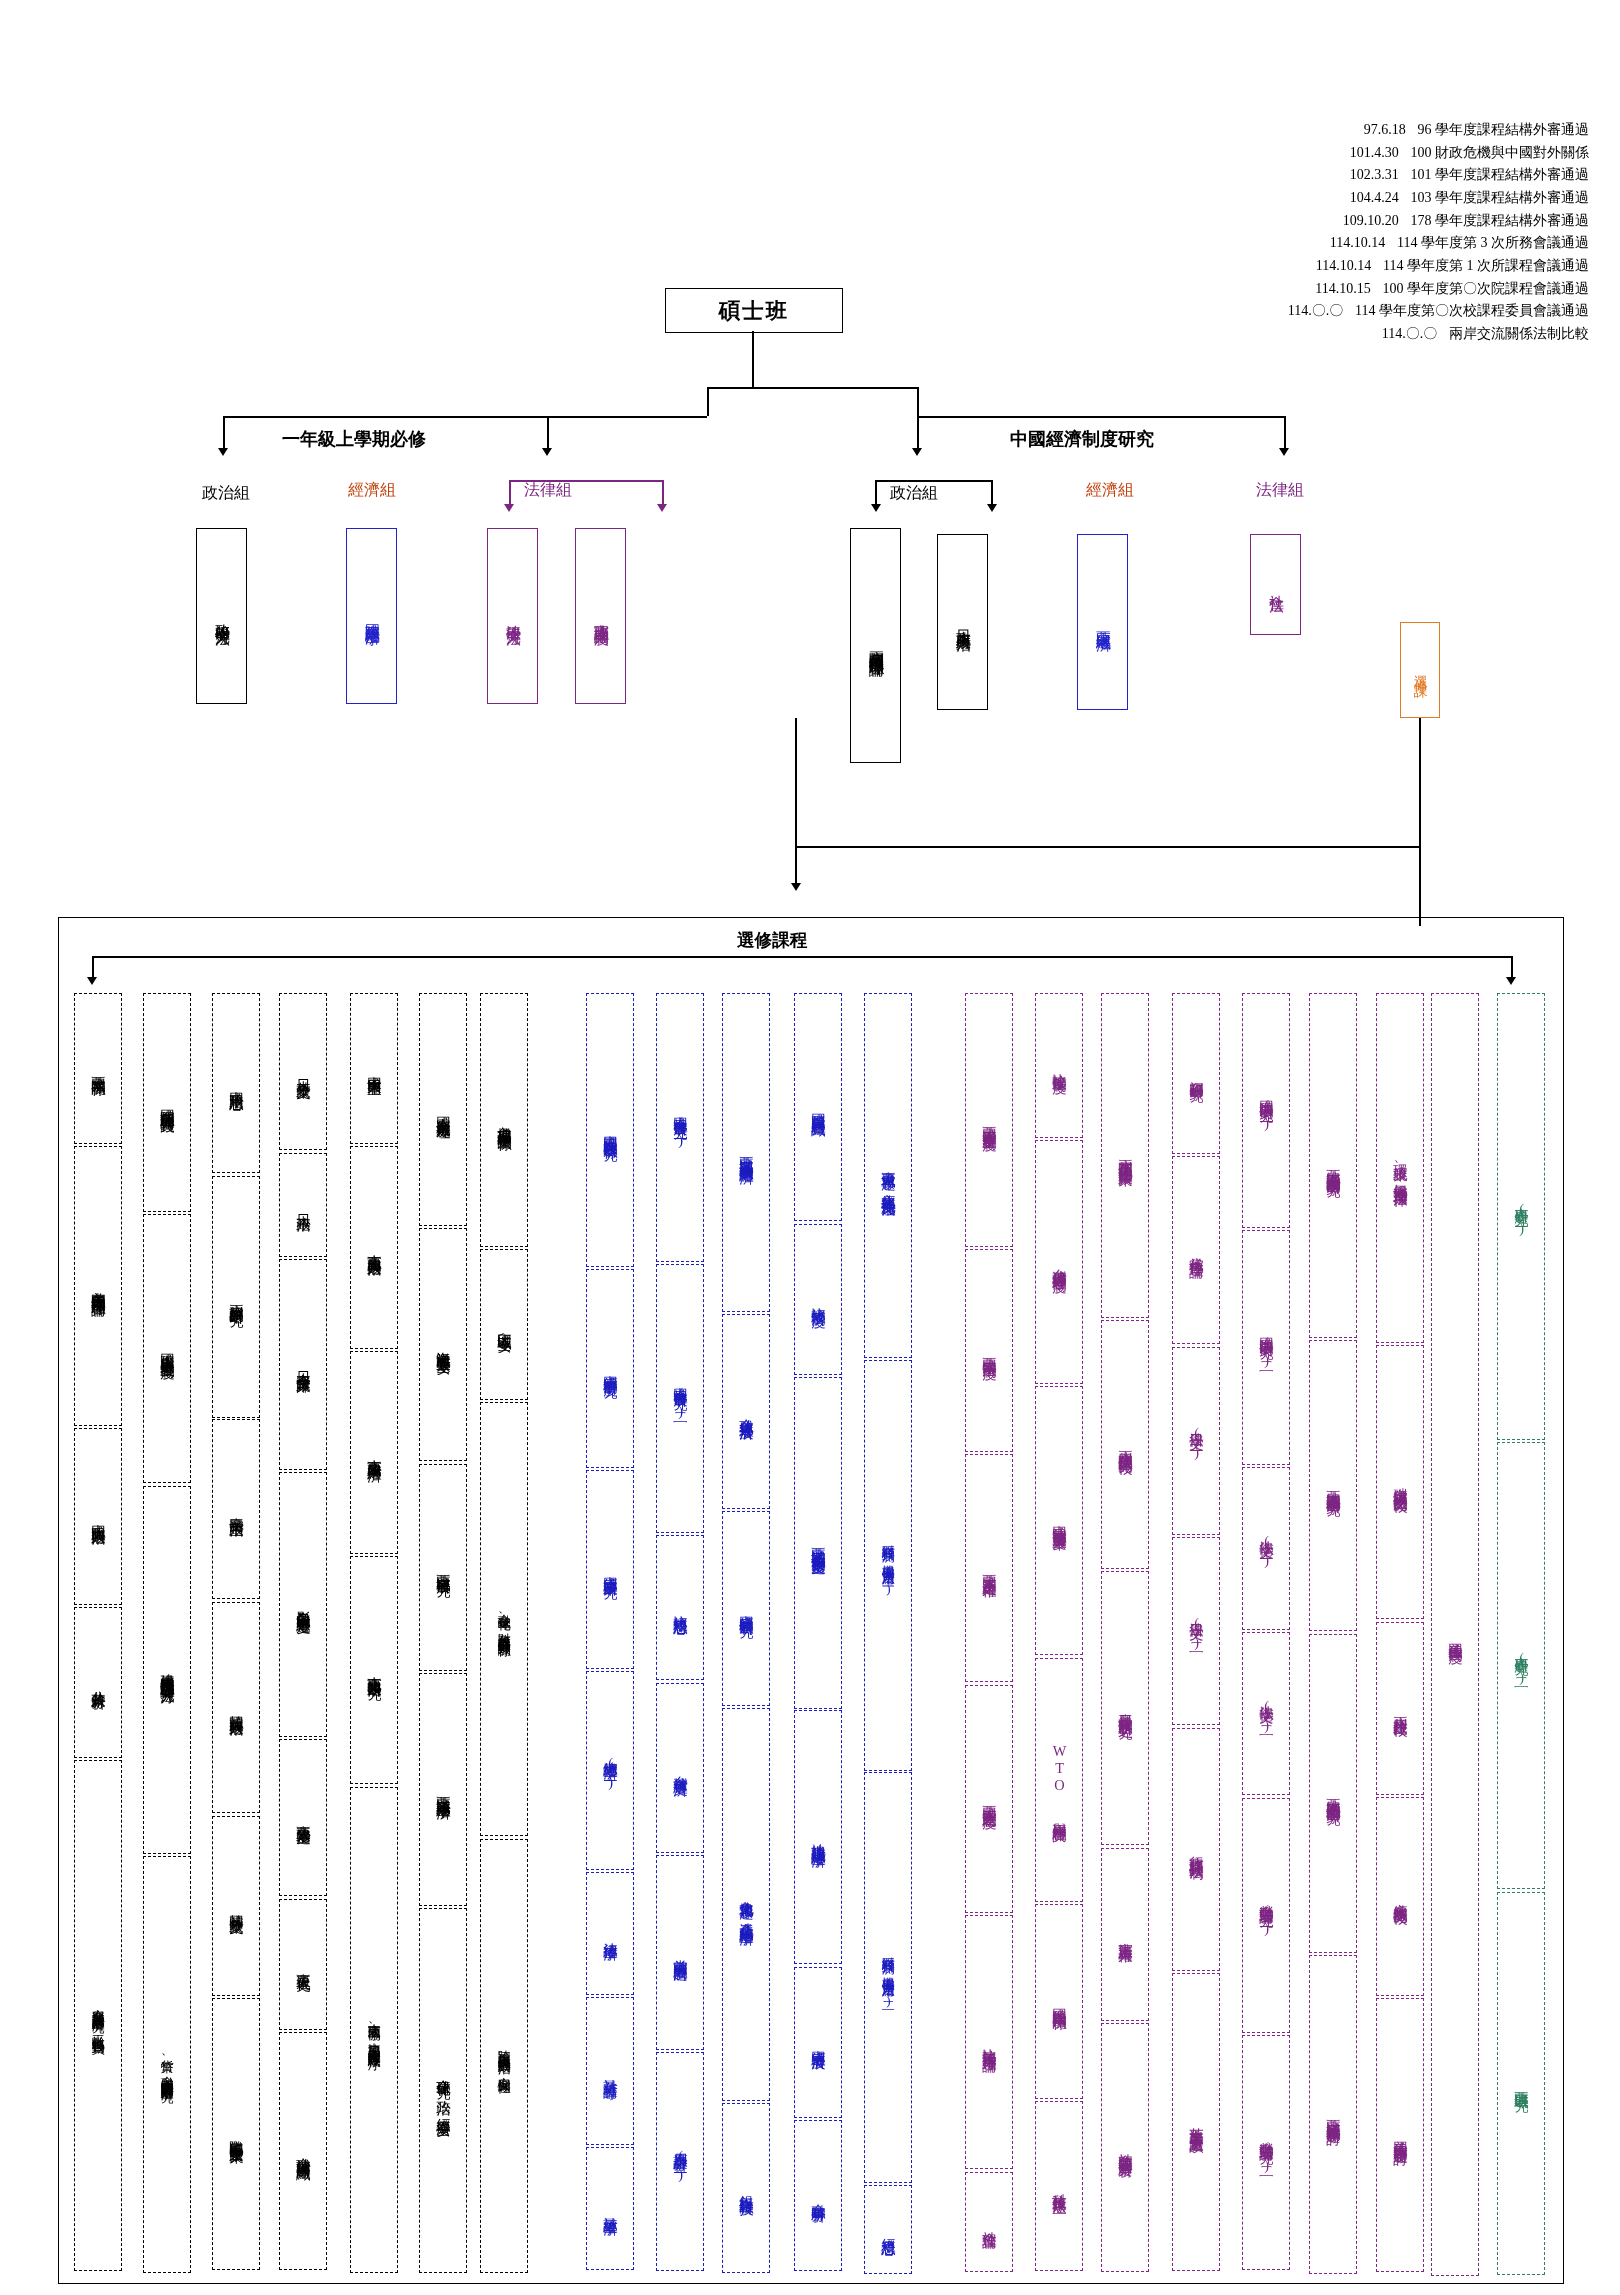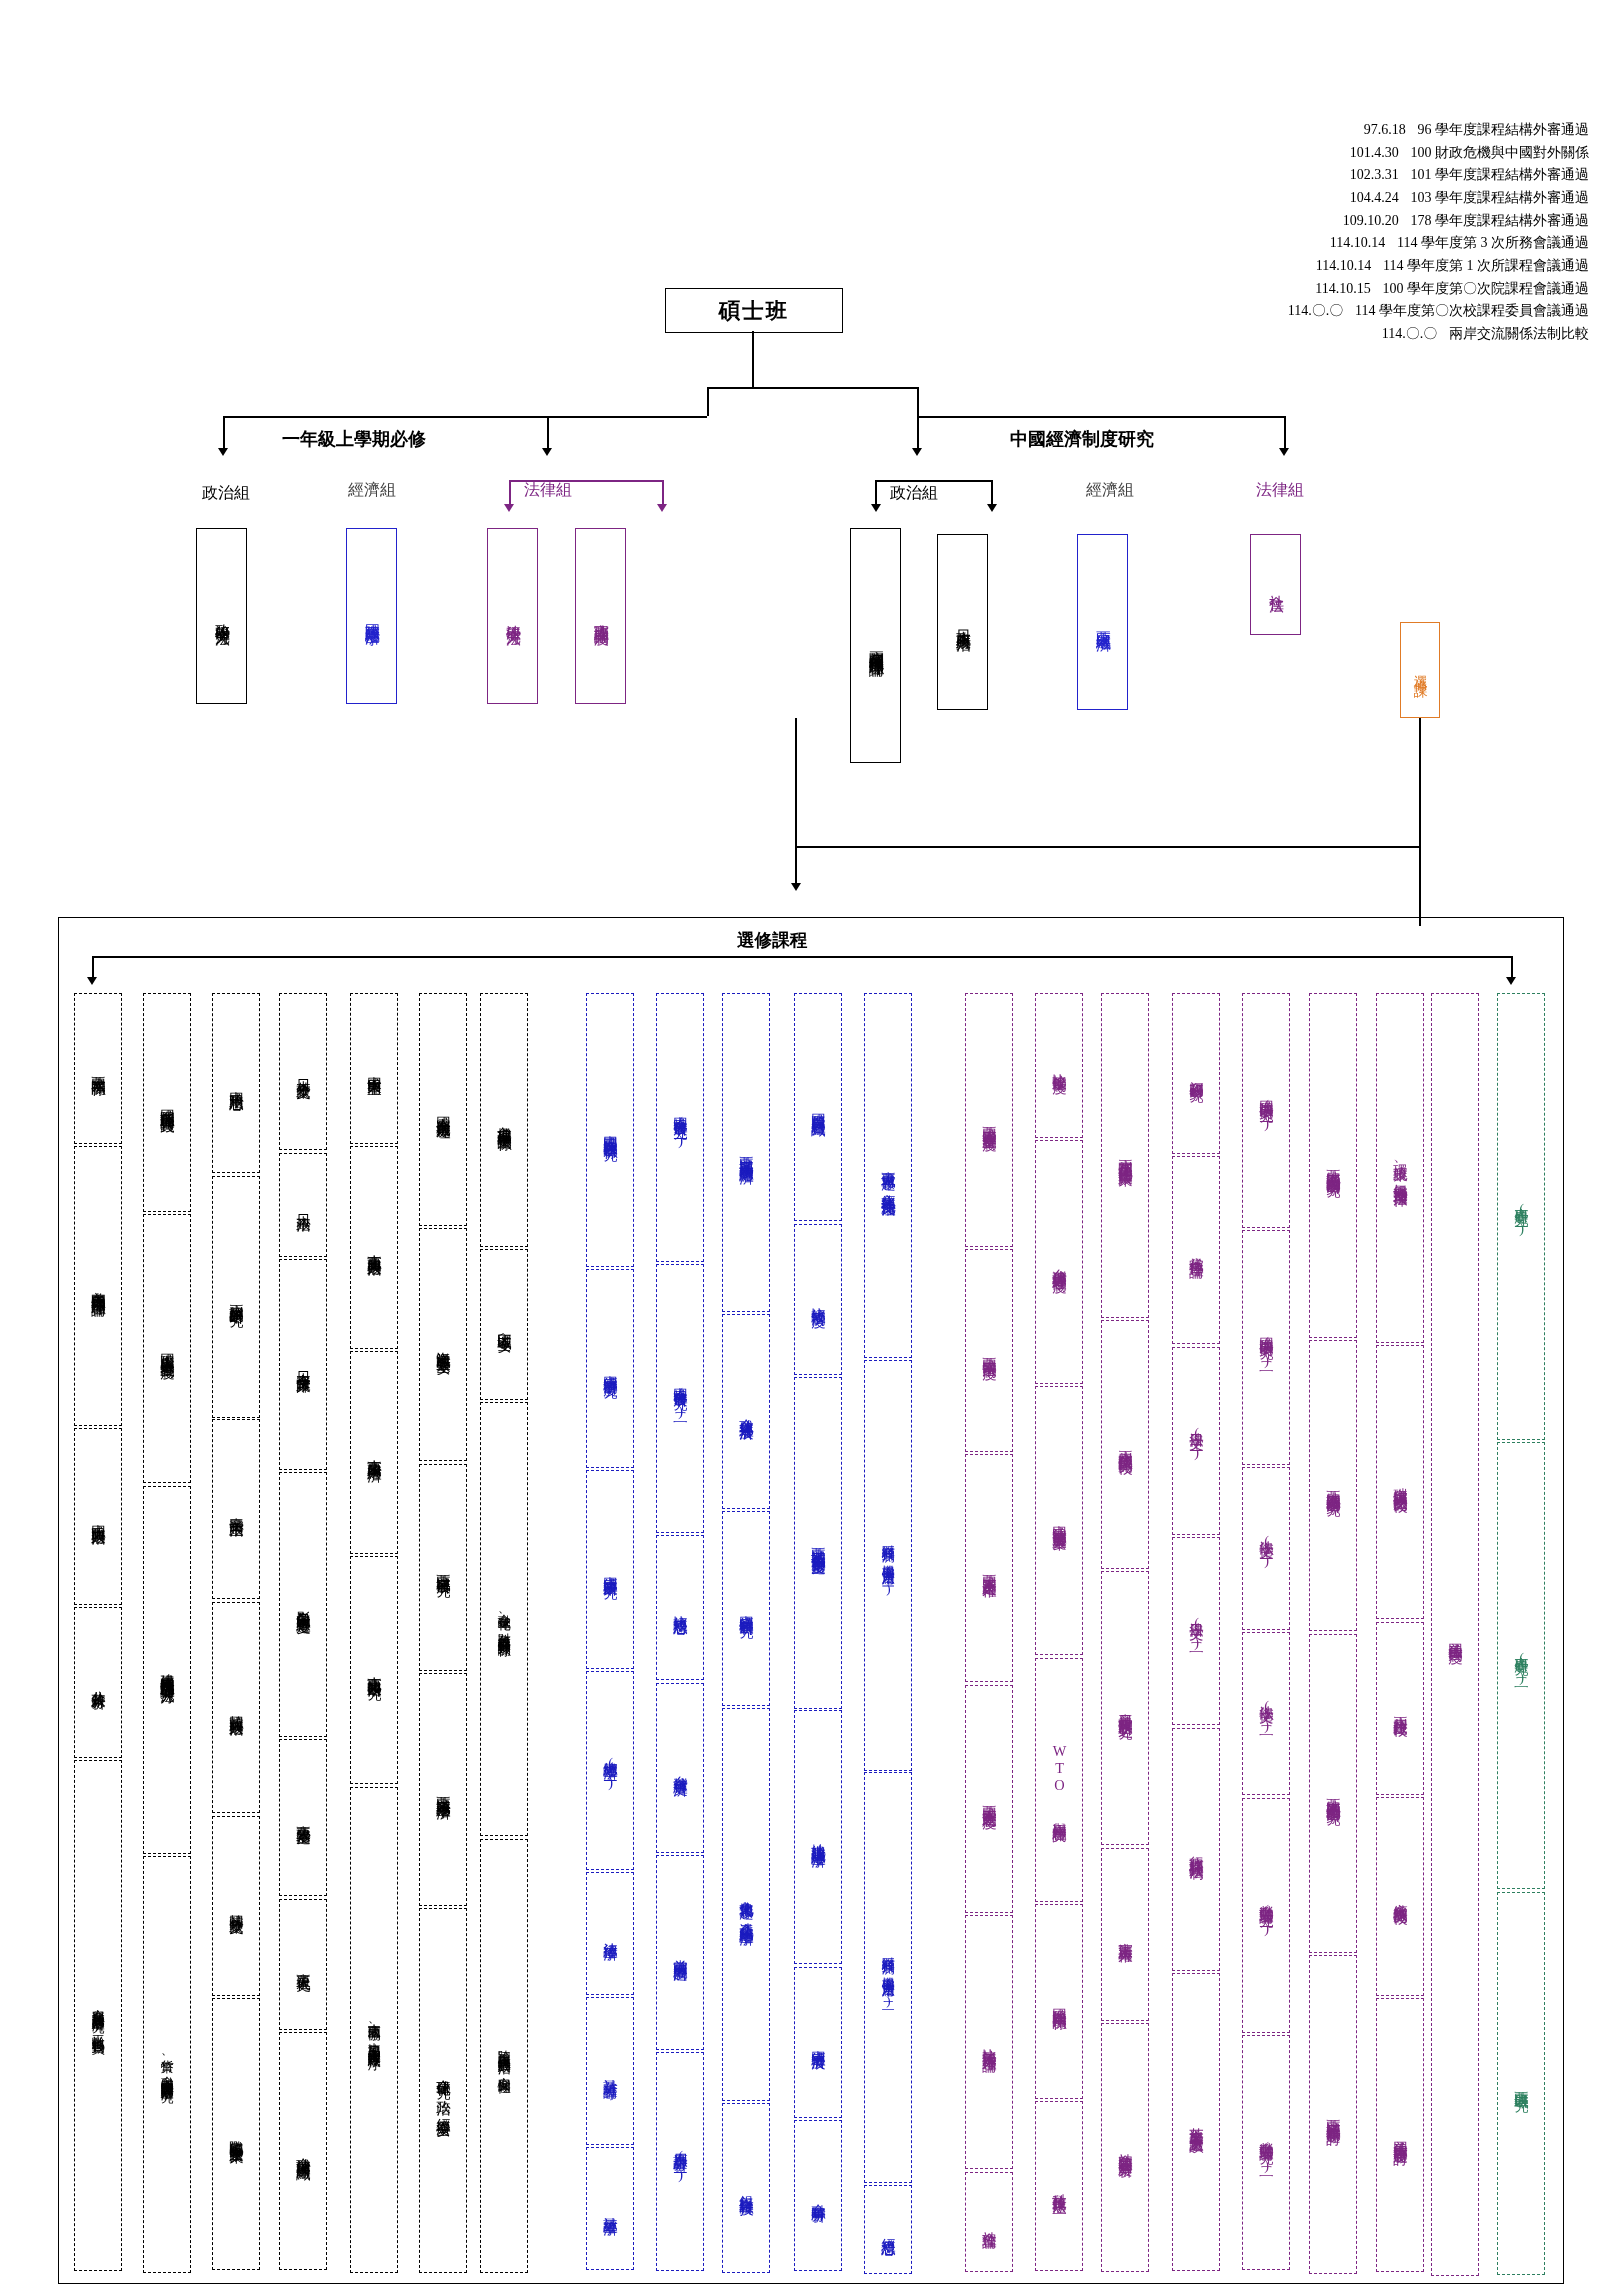--- a/index.html
+++ b/index.html
@@ -45,21 +45,21 @@
   .solid-orange{border:1.6px solid #e07b26;color:#e07b26;}
 
   .dash-black{border:1.6px dashed #000;color:#000;}
   .dash-blue{border:1.6px dashed #1b1bbf;color:#1b1bbf;}
   .dash-purple{border:1.6px dashed #7d2583;color:#7d2583;}
   .dash-green{border:1.6px dashed #2e8060;color:#2e8060;}
 
   
   .lbl{position:absolute;font-size:16px;white-space:nowrap;}
   .lbl.black{color:#000;}
-  .lbl.blue{color:#404040;}
+  .lbl.blue{color:#c2410c;}
   .lbl.purple{color:#7d2583;}
   .hdr{
     position:absolute;font-weight:bold;font-size:18px;white-space:nowrap;
     font-family:"Liberation Sans","DejaVu Sans",sans-serif;color:#000;
   }
   .master{
     position:absolute;border:1.1px solid #000;display:flex;
     align-items:center;justify-content:center;
     font-size:21.4px;font-weight:bold;letter-spacing:2.1px;
     font-family:"Liberation Sans","DejaVu Sans",sans-serif;

